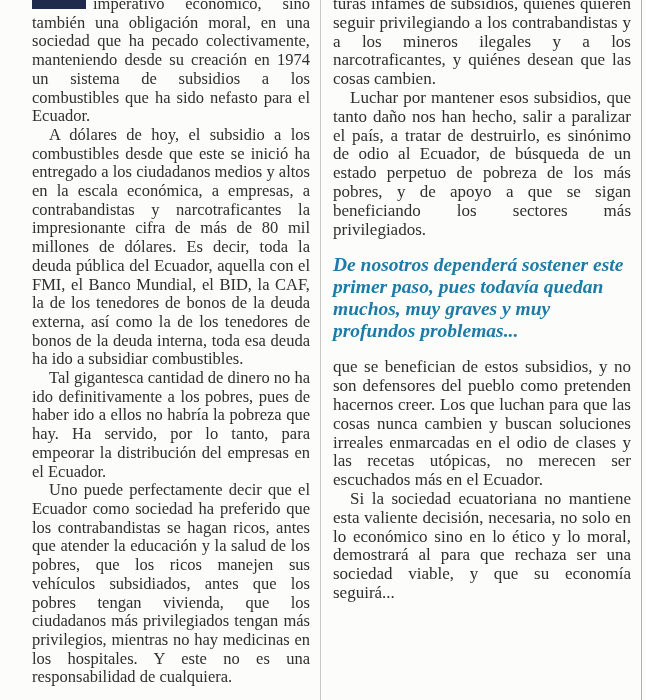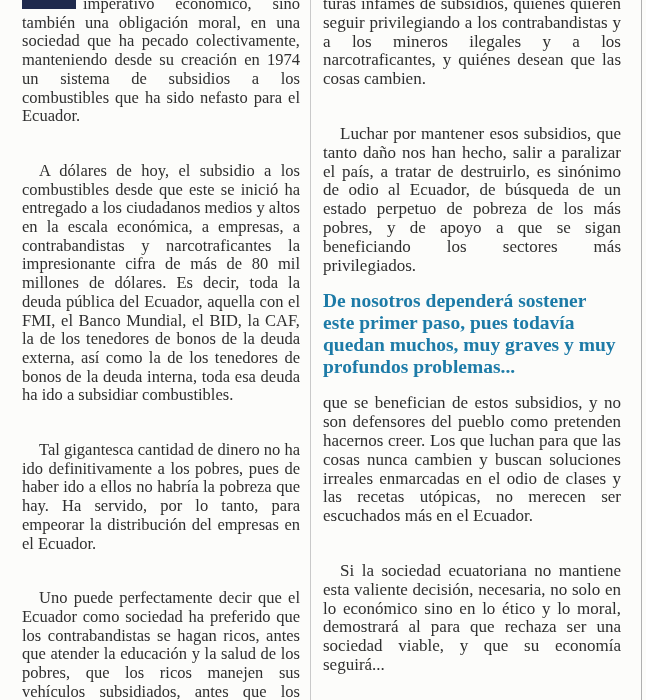--- a/index.html
+++ b/index.html
@@ -8,21 +8,21 @@
     width:646px; height:700px;
     margin:0 auto;
     background:#fcfcfa;
     overflow:hidden;
     font-family:"Liberation Serif","DejaVu Serif",serif;
     color:#2f2f2f;
   }
   .columns {
     display:flex;
     height:700px;
-    padding-left:22px;
+    padding-left:32px;
     box-sizing:border-box;
   }
   .col-left {
     width:278px;
     flex:0 0 278px;
     font-size:16.5px;
     line-height:18.7px;
     text-align:justify;
     margin-top:-5px;
   }
@@ -31,30 +31,31 @@
     flex:0 0 298px;
     font-size:17px;
     line-height:18.8px;
     text-align:justify;
     margin-left:10px;
     border-left:1px solid #c9c9c9;
     padding-left:12px;
     margin-top:-5px;
   }
   p { margin:0; padding:0; }
-  .indent { text-indent:17px;margin-top:36px; }
+  .indent { text-indent:17px; }
   .lead-bar {
     display:inline-block;
     width:54px; height:9px;
     background:#1f2a4d;
     margin-right:7px;
   }
   .pull-quote {
     color:#1d7ba7;
     font-weight:bold;
+    font-style:italic;
     font-size:19.5px;
     line-height:22px;
     text-align:left;
     margin:15px 0 16px 0;
   }
   .edge-rule {
     position:absolute;
     top:0; bottom:0; right:4px;
     width:1px;
     background:#b0b0b0;

